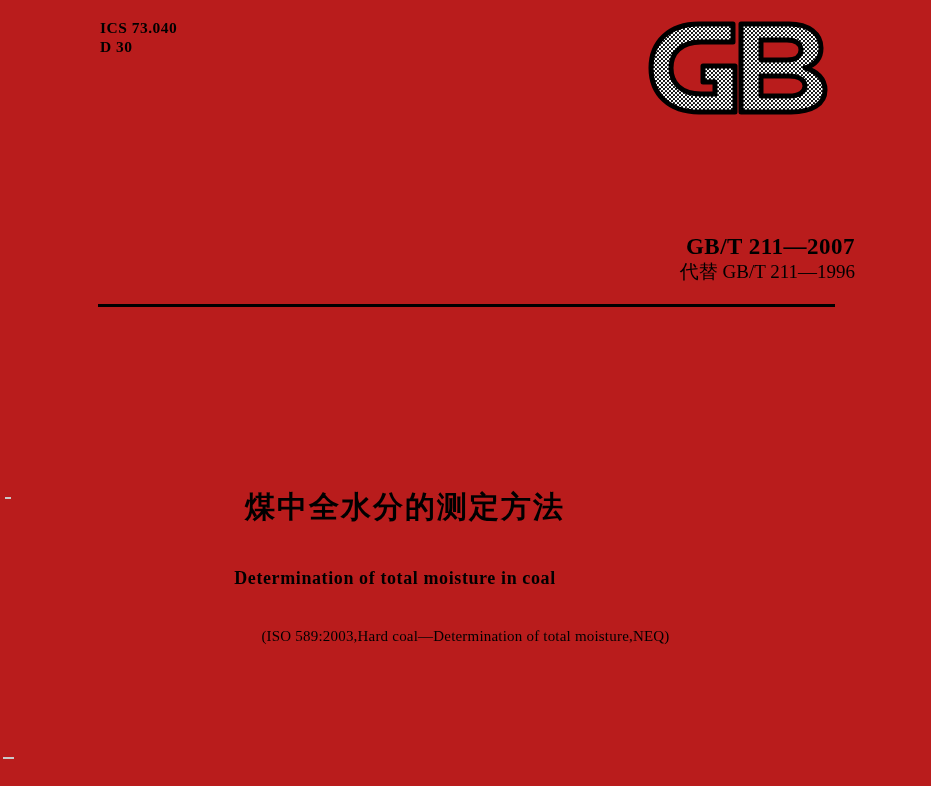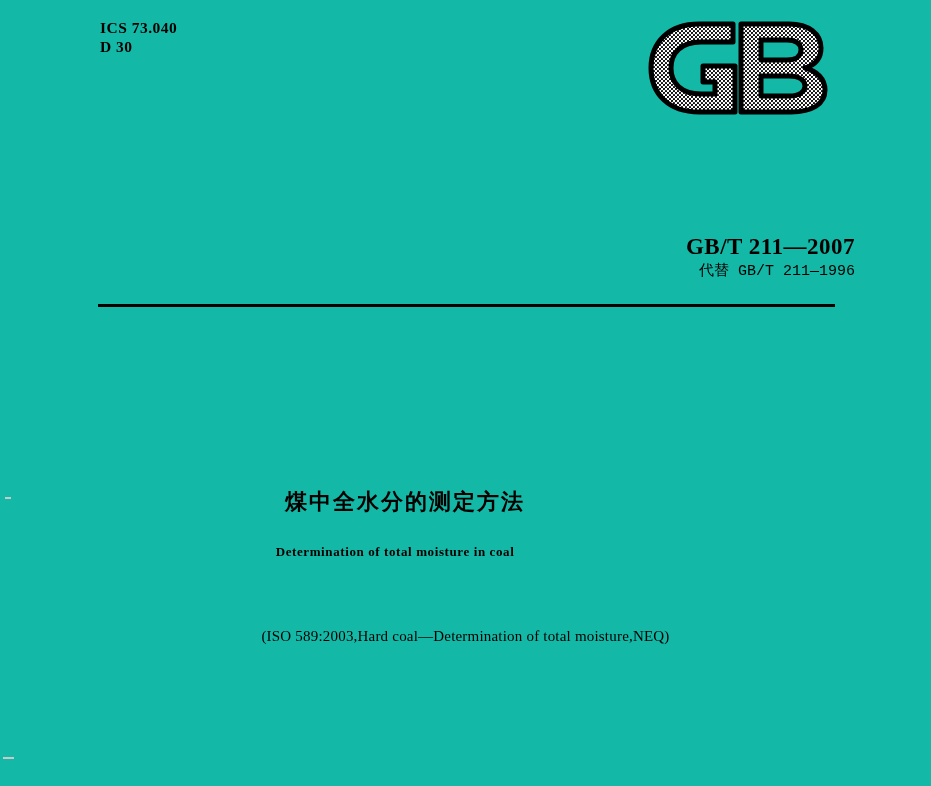--- a/index.html
+++ b/index.html
@@ -14,21 +14,21 @@
     font-family: "Liberation Serif", serif;
     color: #000000;
     overflow: hidden;
   }
 
   .page {
     position: absolute;
     left: 0; top: 0;
     width: 931px;
     height: 786px;
-    background: #14b8a6;
+    background: #b91c1c;
   }
 
   
   .ics-block {
     position: absolute;
     left: 100px;
     top: 18px;
     font-family: "Liberation Serif", serif;
     font-weight: bold;
     font-size: 15.5px;
@@ -72,22 +72,22 @@
   }
   .std-no .main {
     font-family: "Liberation Serif", serif;
     font-weight: bold;
     font-size: 23px;
     letter-spacing: 0.5px;
     line-height: 27px;
     white-space: nowrap;
   }
   .std-no .repl {
-    font-family: Liberation Mono, monospace;
-    font-size: 15px;
+    font-family: Liberation Serif, serif;
+    font-size: 19px;
     line-height: 20px;
     margin-top: 2px;
     white-space: nowrap;
   }
 
   
   .rule {
     position: absolute;
     left: 98px;
     top: 304px;
@@ -98,33 +98,33 @@
 
   
   .doc-title-cn {
     position: absolute;
     left: 0;
     top: 487px;
     width: 810px;
     text-align: center;
     font-family: "DejaVu Sans", sans-serif;
     font-weight: bold;
-    font-size: 22px;
+    font-size: 30px;
     letter-spacing: 2px;
     white-space: nowrap;
   }
   .doc-title-en {
     position: absolute;
     left: 0;
-    top: 544px;
+    top: 568px;
     width: 790px;
     text-align: center;
     font-family: "Liberation Serif", serif;
     font-weight: bold;
-    font-size: 13px;
+    font-size: 18px;
     letter-spacing: 0.6px;
     white-space: nowrap;
   }
   .doc-equiv {
     position: absolute;
     left: 0;
     top: 628px;
     width: 931px;
     text-align: center;
     font-family: "Liberation Serif", serif;

